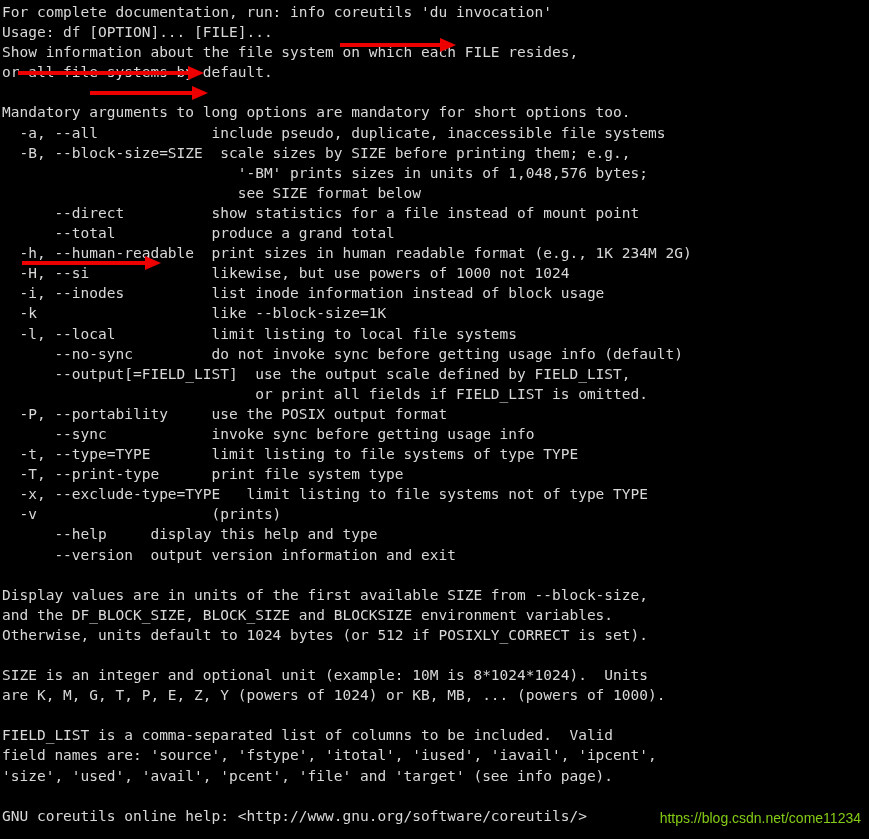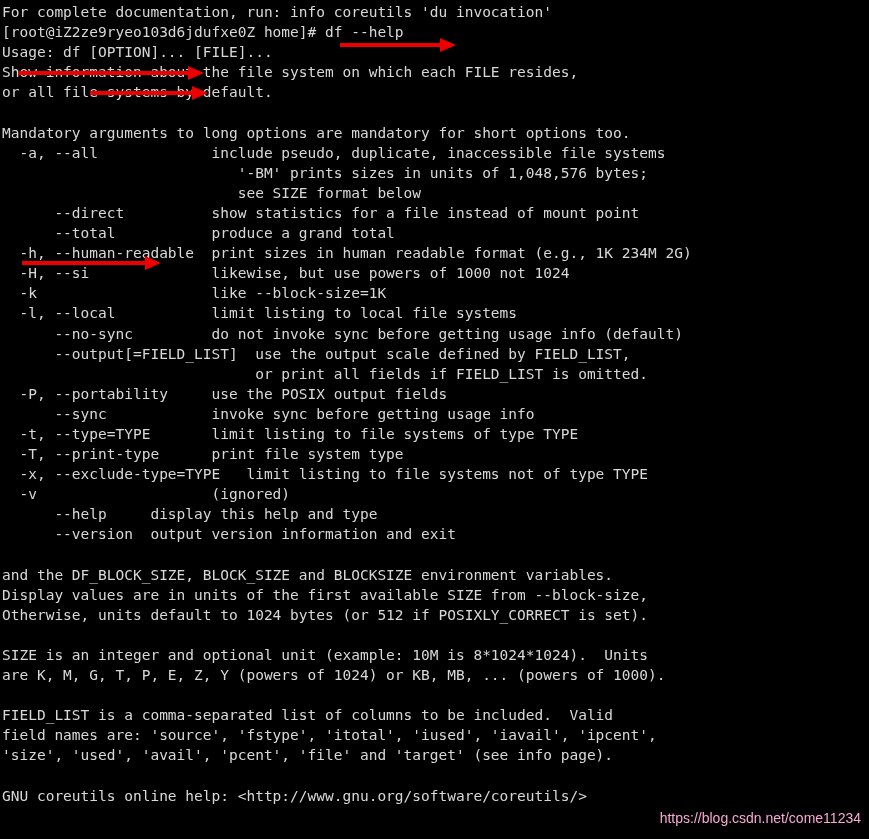--- a/index.html
+++ b/index.html
@@ -60,64 +60,65 @@
     width: 0;
     height: 0;
     border-top: 7px solid transparent;
     border-bottom: 7px solid transparent;
     border-left: 16px solid #ee0000;
   }
   #watermark {
     position: absolute;
     right: 8px;
     bottom: 6px;
-    color: #f9a8d4;
+    color: #84cc16;
     font-family: "Liberation Sans", "DejaVu Sans", sans-serif;
     font-size: 14px;
     letter-spacing: 0px;
     z-index: 6;
     white-space: nowrap;
   }
 </style>
 </head>
 <body>
 
 <div id="terminal" style="background: rgb(0, 0, 0);">
 
   <div id="output" style="color: rgb(216, 216, 216);">
     <span class="line">For complete documentation, run: info coreutils 'du invocation'</span>
-    <span class="line">[root@iZ2ze9ryeo103d6jdufxe0Z home]# df --help</span>
     <span class="line">Usage: df [OPTION]... [FILE]...</span>
     <span class="line">Show information about the file system on which each FILE resides,</span>
     <span class="line">or all file systems by default.</span>
     <span class="line blank"></span>
     <span class="line">Mandatory arguments to long options are mandatory for short options too.</span>
     <span class="line">  -a, --all             include pseudo, duplicate, inaccessible file systems</span>
+    <span class="line">  -B, --block-size=SIZE  scale sizes by SIZE before printing them; e.g.,</span>
     <span class="line">                           '-BM' prints sizes in units of 1,048,576 bytes;</span>
     <span class="line">                           see SIZE format below</span>
     <span class="line">      --direct          show statistics for a file instead of mount point</span>
     <span class="line">      --total           produce a grand total</span>
     <span class="line">  -h, --human-readable  print sizes in human readable format (e.g., 1K 234M 2G)</span>
     <span class="line">  -H, --si              likewise, but use powers of 1000 not 1024</span>
+    <span class="line">  -i, --inodes          list inode information instead of block usage</span>
     <span class="line">  -k                    like --block-size=1K</span>
     <span class="line">  -l, --local           limit listing to local file systems</span>
     <span class="line">      --no-sync         do not invoke sync before getting usage info (default)</span>
     <span class="line">      --output[=FIELD_LIST]  use the output scale defined by FIELD_LIST,</span>
     <span class="line">                             or print all fields if FIELD_LIST is omitted.</span>
-    <span class="line">  -P, --portability     use the POSIX output fields</span>
+    <span class="line">  -P, --portability     use the POSIX output format</span>
     <span class="line">      --sync            invoke sync before getting usage info</span>
     <span class="line">  -t, --type=TYPE       limit listing to file systems of type TYPE</span>
     <span class="line">  -T, --print-type      print file system type</span>
     <span class="line">  -x, --exclude-type=TYPE   limit listing to file systems not of type TYPE</span>
-    <span class="line">  -v                    (ignored)</span>
+    <span class="line">  -v                    (prints)</span>
     <span class="line">      --help     display this help and type</span>
     <span class="line">      --version  output version information and exit</span>
     <span class="line blank"></span>
+    <span class="line">Display values are in units of the first available SIZE from --block-size,</span>
     <span class="line">and the DF_BLOCK_SIZE, BLOCK_SIZE and BLOCKSIZE environment variables.</span>
-    <span class="line">Display values are in units of the first available SIZE from --block-size,</span>
     <span class="line">Otherwise, units default to 1024 bytes (or 512 if POSIXLY_CORRECT is set).</span>
     <span class="line blank"></span>
     <span class="line">SIZE is an integer and optional unit (example: 10M is 8*1024*1024).  Units</span>
     <span class="line">are K, M, G, T, P, E, Z, Y (powers of 1024) or KB, MB, ... (powers of 1000).</span>
     <span class="line blank"></span>
     <span class="line">FIELD_LIST is a comma-separated list of columns to be included.  Valid</span>
     <span class="line">field names are: 'source', 'fstype', 'itotal', 'iused', 'iavail', 'ipcent',</span>
     <span class="line">'size', 'used', 'avail', 'pcent', 'file' and 'target' (see info page).</span>
     <span class="line blank"></span>
     <span class="line">GNU coreutils online help: &lt;http://www.gnu.org/software/coreutils/&gt;</span>

